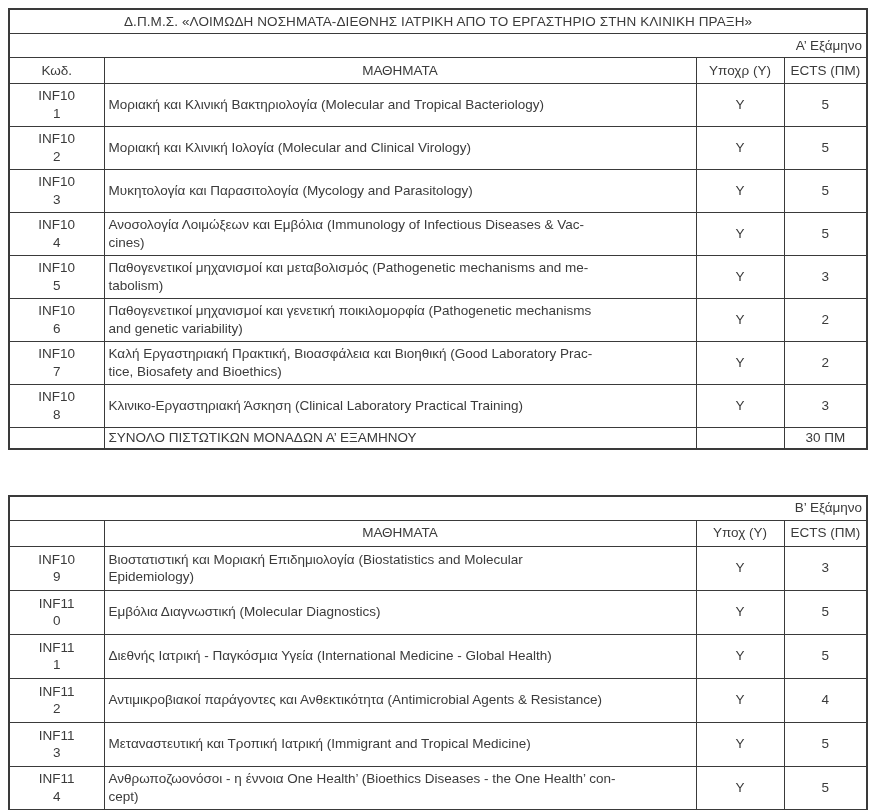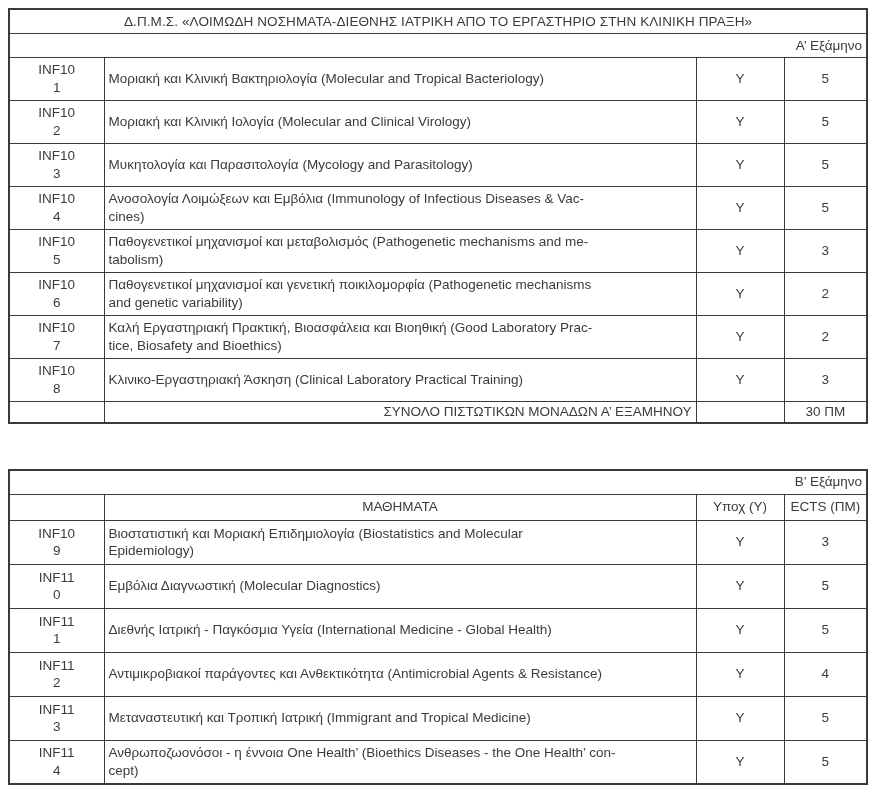--- a/index.html
+++ b/index.html
@@ -56,21 +56,21 @@
   td.c-title {
     text-align: left;
     padding-left: 10px;
     padding-right: 8px;
     white-space: pre-line;
   }
   td.c-center { text-align: center; }
   tr.r-data-t1 { height: 43px; }
   tr.r-data-t2 { height: 44px; }
   tr.r-total { height: 20px; }
-  td.c-total-label { text-align: right; font-size: 13.5px; }
+  td.c-total-label { text-align: left; font-size: 13.5px; }
   td.c-total-value { text-align: center; font-size: 13.5px; }
 </style>
 </head>
 <body>
 
 <div class="doc">
 
   <table class="course-table t1">
     <colgroup>
       <col style="width:95px">
@@ -78,20 +78,26 @@
       <col style="width:88px">
       <col style="width:83px">
     </colgroup>
     <tbody>
       <tr>
         <td class="c-program" colspan="4">Δ.Π.Μ.Σ. «ΛΟΙΜΩΔΗ ΝΟΣΗΜΑΤΑ-ΔΙΕΘΝΗΣ ΙΑΤΡΙΚΗ ΑΠΟ ΤΟ ΕΡΓΑΣΤΗΡΙΟ ΣΤΗΝ ΚΛΙΝΙΚΗ ΠΡΑΞΗ»</td>
       </tr>
       <tr>
         <td class="c-semester" colspan="4">Α’ Εξάμηνο</td>
       </tr>
+      <tr>
+        <td class="c-colhead">Κωδ.</td>
+        <td class="c-colhead">ΜΑΘΗΜΑΤΑ</td>
+        <td class="c-colhead">Υποχρ (Y)</td>
+        <td class="c-colhead">ECTS (ΠΜ)</td>
+      </tr>
 
       <tr class="r-data-t1">
         <td class="c-code">INF10
 1</td>
         <td class="c-title">Μοριακή και Κλινική Βακτηριολογία (Molecular and Tropical Bacteriology)</td>
         <td class="c-center">Y</td>
         <td class="c-center">5</td>
       </tr>
       <tr class="r-data-t1">
         <td class="c-code">INF10

